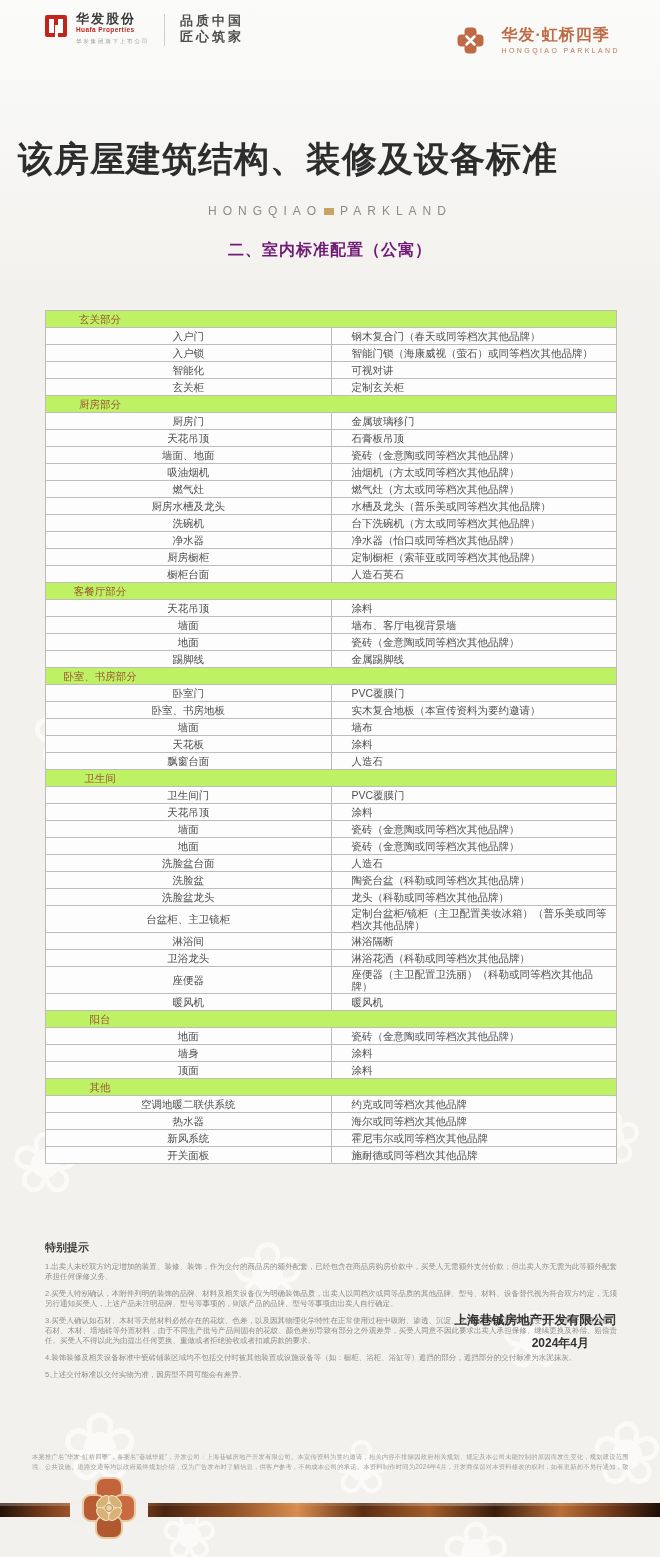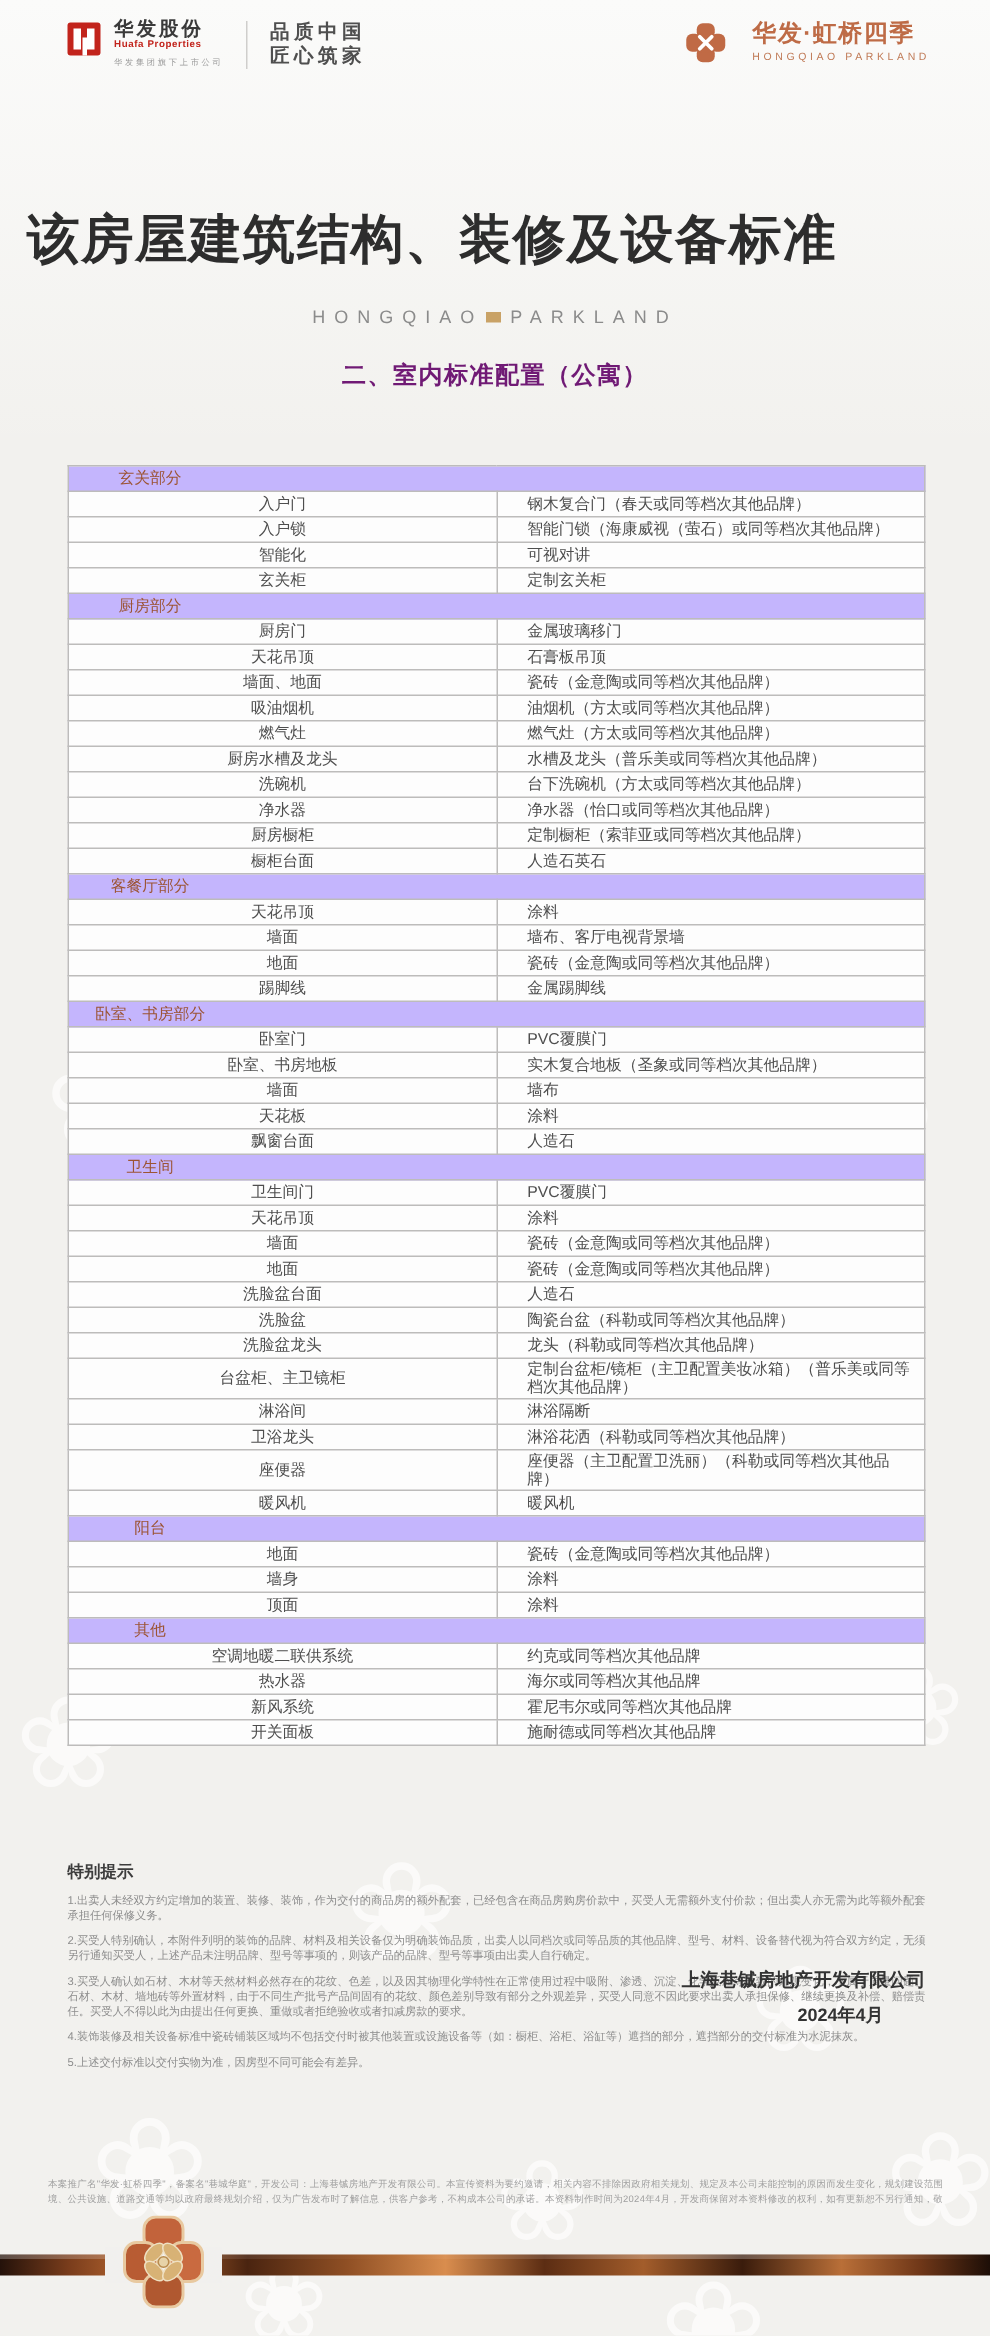--- a/index.html
+++ b/index.html
@@ -20,21 +20,21 @@
   .brand-left { display:flex; align-items:flex-start; gap:9px; }
   .huafa-mark { width:22px; height:22px; background:#c2241c; border-radius:2px; position:relative; margin-top:3px; }
   .huafa-mark::before { content:""; position:absolute; left:4px; top:4px; width:5px; height:14px; background:#fff; }
   .huafa-mark::after { content:""; position:absolute; right:4px; top:4px; width:5px; height:14px; background:#fff; box-shadow:-4px 5px 0 -1px #fff; }
   .huafa-text { display:flex; flex-direction:column; }
   .huafa-cn { font-size:13px; font-weight:bold; color:#3a3a3a; letter-spacing:2px; line-height:14px; }
   .huafa-en { font-size:6.5px; font-weight:bold; color:#c2241c; letter-spacing:.4px; line-height:8px; }
   .huafa-tag { font-size:5.5px; color:#9a9a9a; letter-spacing:1.8px; margin-top:4px; }
   .brand-div { width:1px; height:32px; background:#cfcecc; margin:2px 6px 0 6px; }
   .slogan { font-size:13px; font-weight:bold; color:#4f4f4f; letter-spacing:3px; line-height:16px; margin-top:1px; }
-  .brand-right { display:flex; align-items:center; gap:18px; margin-top:2px; }
+  .brand-right { display:flex; align-items:center; gap:18px; margin-top:14px; }
   .proj-icon { width:27px; height:27px; }
   .proj-text { display:flex; flex-direction:column; }
   .proj-cn { font-size:16px; font-weight:bold; color:#be6b46; letter-spacing:1px; line-height:18px; }
   .proj-en { font-size:7px; color:#c07b57; letter-spacing:2.4px; margin-top:3px; }
 
   
   .main-title { position:absolute; top:136px; left:0; width:576px; text-align:center;
     font-size:35px; font-weight:800; color:#2d2d2d; letter-spacing:1px; }
   .subtitle { position:absolute; top:204px; left:0; width:660px; text-align:center;
     font-size:12px; color:#8b8b8b; letter-spacing:6px; }
@@ -43,21 +43,21 @@
   .section-heading { position:absolute; top:240px; left:0; width:660px; text-align:center;
     font-size:16px; font-weight:bold; color:#701a75; letter-spacing:1px; }
 
   
   .spec-table { position:absolute; left:45px; top:310px; width:572px;
     border-collapse:collapse; table-layout:fixed; background:#fdfdfd; }
   .spec-table td { border:1px solid #bdbcbb; font-size:10.5px; color:#4e4e4e;
     height:17px; line-height:12px; padding:1px 4px; }
   .spec-table td.c1 { width:108px; text-align:center; }
   .spec-table td.c2 { padding-left:20px; text-align:left; }
-  .spec-table tr.sec td { background:#c4b5fd; color:#9c5434; border:1px solid #bdbcbb; height:17px; padding:1px 0; }
+  .spec-table tr.sec td { background:#bef264; color:#9c5434; border:1px solid #bdbcbb; height:17px; padding:1px 0; }
   .spec-table tr.sec .sec-label { display:inline-block; width:108px; text-align:center; font-size:10.5px; }
 
   
   .notes { position:absolute; left:45px; top:1240px; width:572px; }
   .notes-title { font-size:11px; font-weight:bold; color:#3d3d3d; margin-bottom:7px; }
   .note-item { font-size:7.5px; color:#8d8d8d; line-height:10px; margin-bottom:7px; text-align:justify; }
 
   
   .signature { position:absolute; right:43px; top:1312px; text-align:right; }
   .sig-company { font-size:12.5px; font-weight:bold; color:#333; line-height:16px; }
@@ -218,21 +218,21 @@
         </tr>
         <tr class="sec">
           <td colspan="2"><span class="sec-label">卧室、书房部分</span></td>
         </tr>
         <tr>
           <td class="c1">卧室门</td>
           <td class="c2">PVC覆膜门</td>
         </tr>
         <tr>
           <td class="c1">卧室、书房地板</td>
-          <td class="c2">实木复合地板（圣象或同等档次其他品牌）</td>
+          <td class="c2">实木复合地板（本宣传资料为要约邀请）</td>
         </tr>
         <tr>
           <td class="c1">墙面</td>
           <td class="c2">墙布</td>
         </tr>
         <tr>
           <td class="c1">天花板</td>
           <td class="c2">涂料</td>
         </tr>
         <tr>

